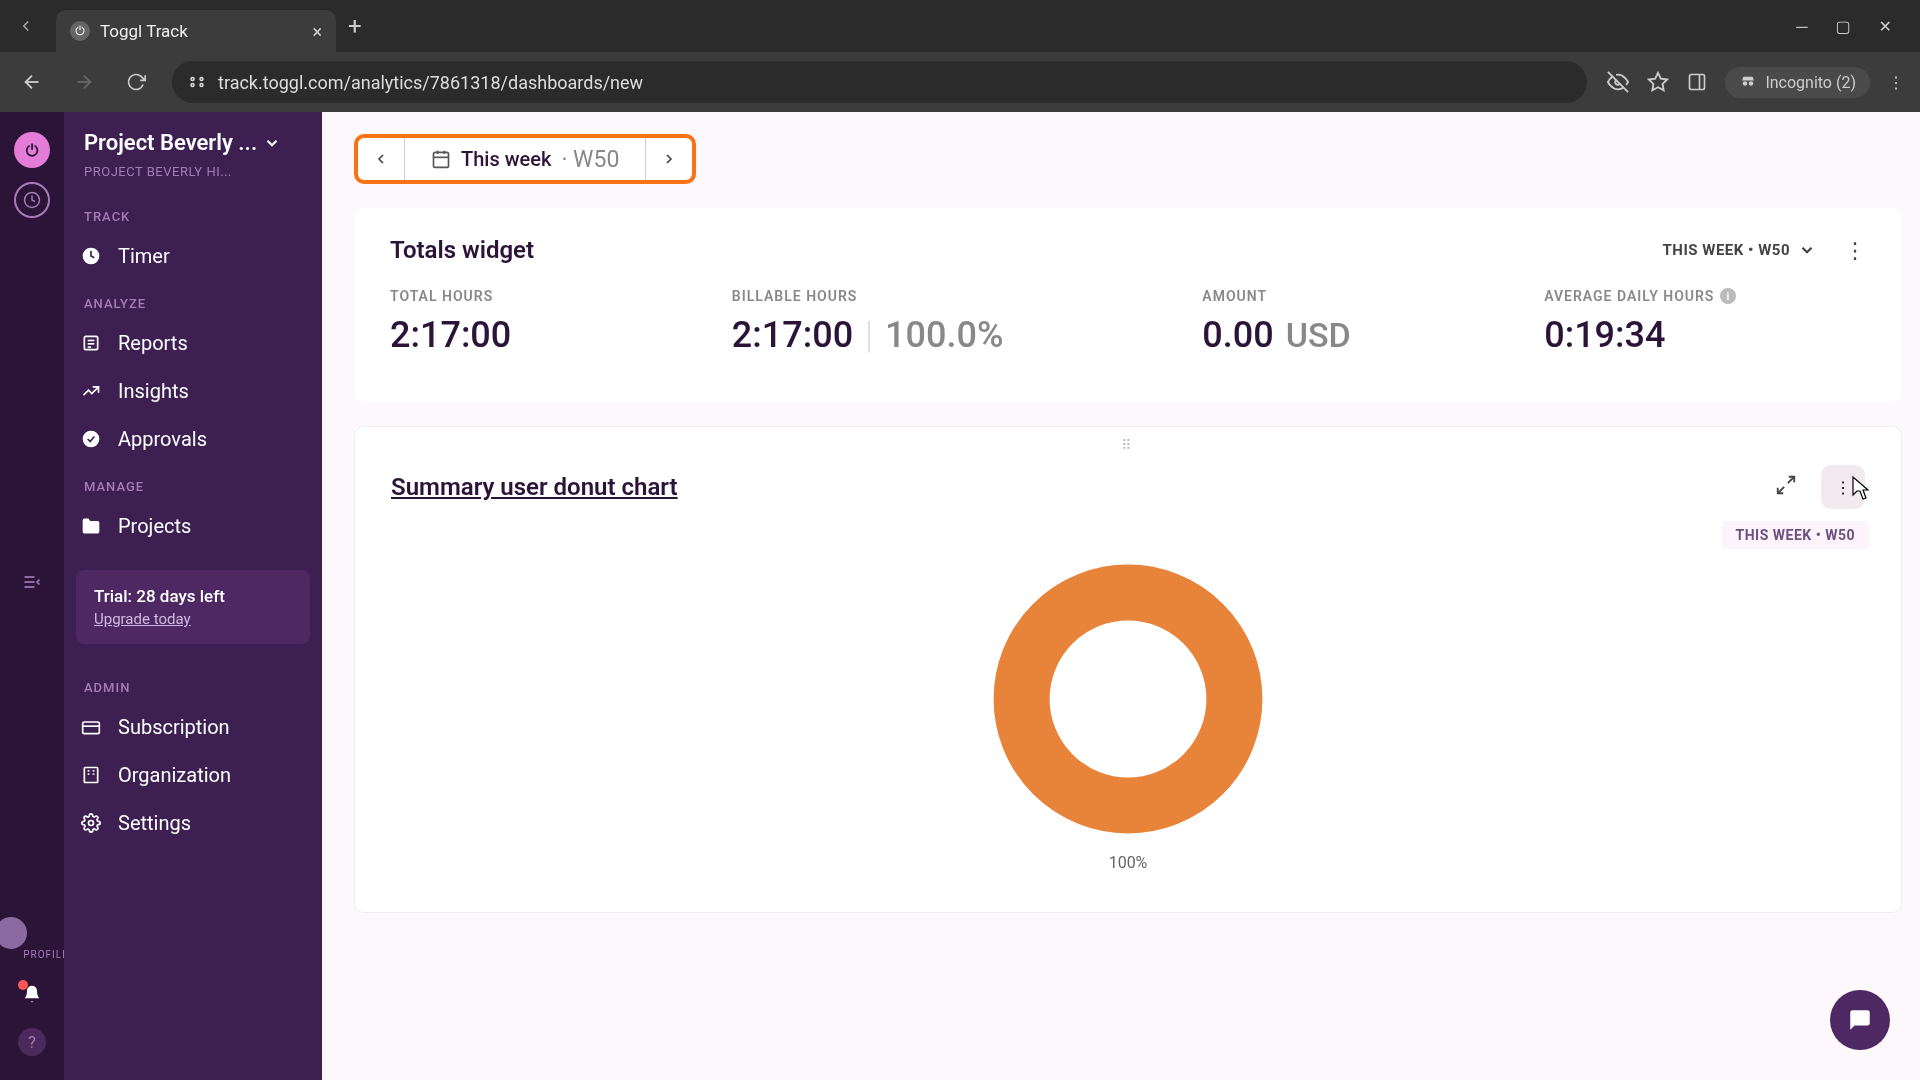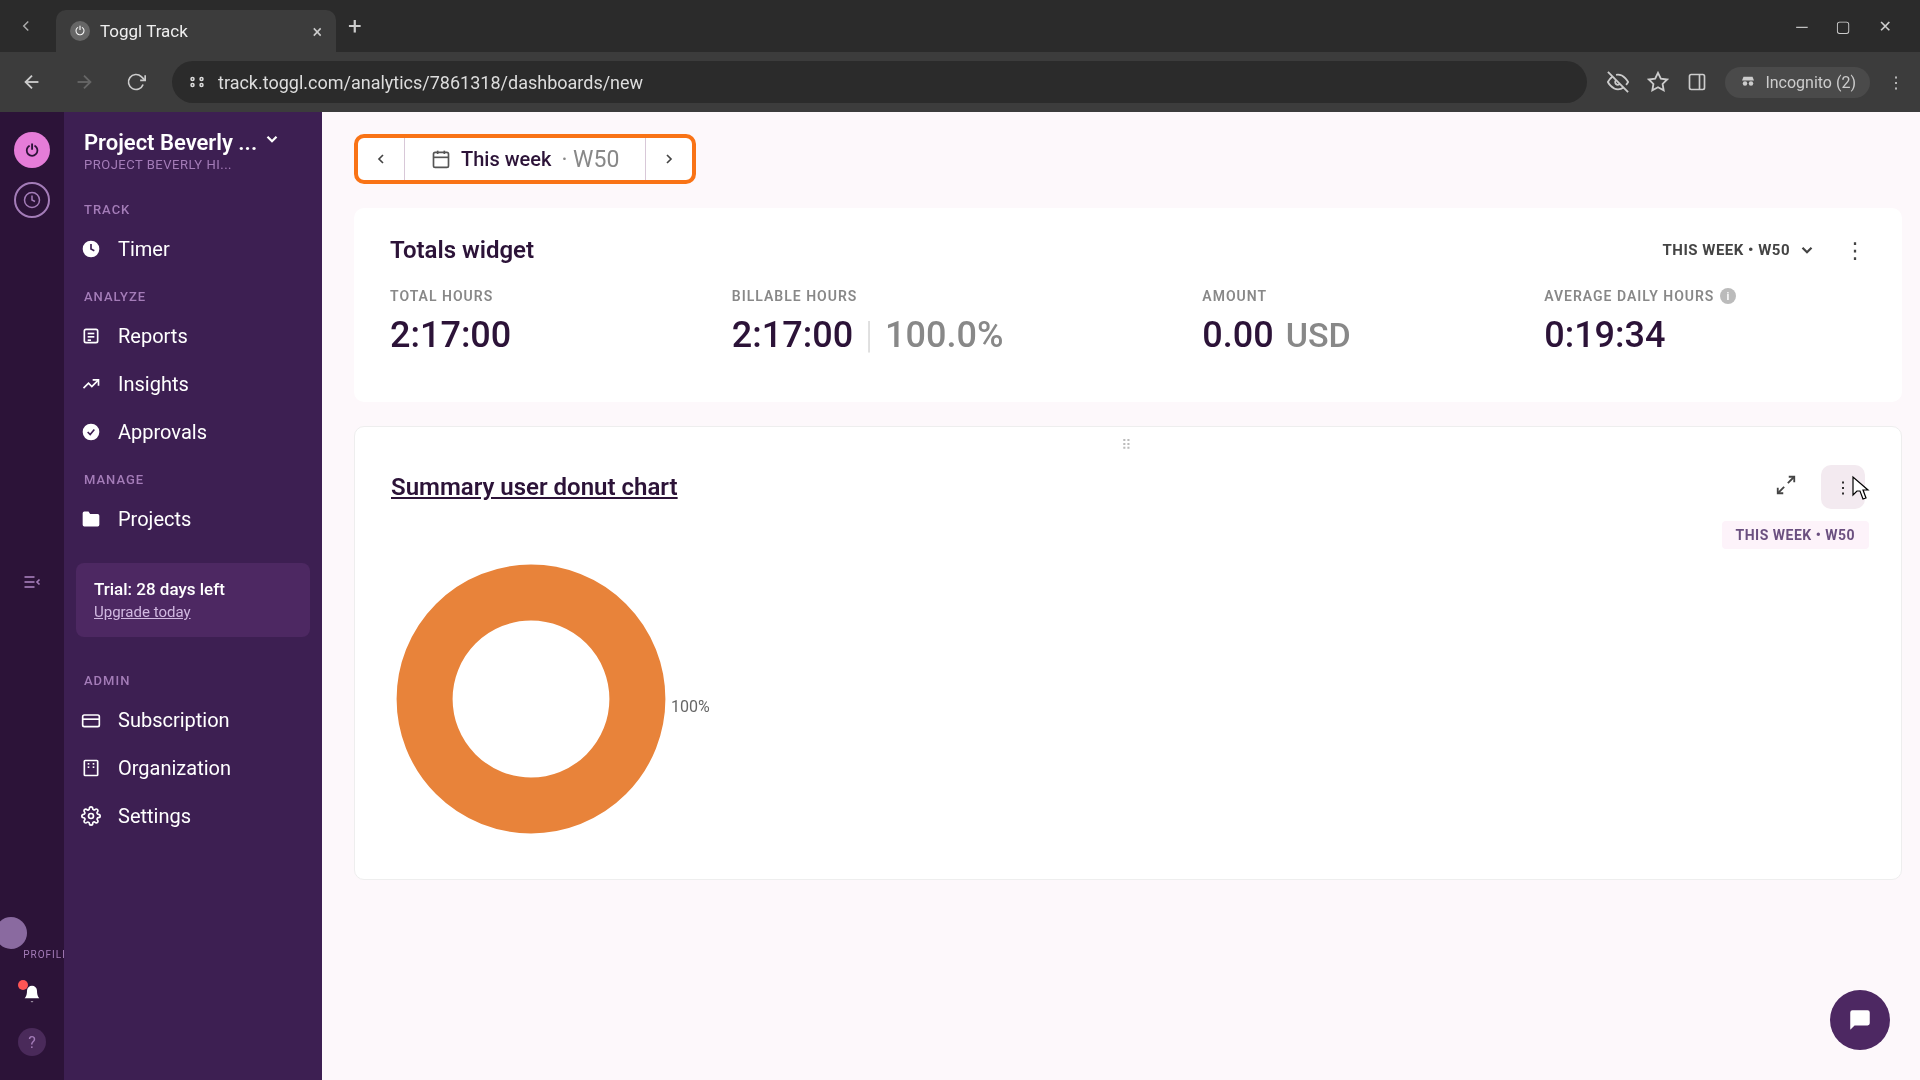--- a/index.html
+++ b/index.html
@@ -35,22 +35,22 @@
     .profile-label { color: #a47cb8; font-size: 10px; letter-spacing: 1px; margin-left: 28px; }
     .bell-icon { color: #fff; position: relative; width: 24px; height: 24px; display: flex; align-items: center; justify-content: center; }
     .bell-dot { position: absolute; top: -2px; left: -2px; width: 10px; height: 10px; background: #ff5555; border-radius: 50%; }
     .help-icon { width: 28px; height: 28px; border-radius: 50%; background: #4a2a5a; color: #a47cb8; display: flex; align-items: center; justify-content: center; font-size: 16px; }
     
     
     .sidebar { width: 258px; background: #3d1f52; color: #fff; display: flex; flex-direction: column; padding-top: 14px; overflow-y: auto; }
     .sidebar::-webkit-scrollbar { width: 6px; }
     .sidebar::-webkit-scrollbar-thumb { background: #6b4c82; border-radius: 3px; }
     .org-header { padding: 4px 20px 14px 20px; }
-    .org-name { font-size: 22px; font-weight: 600; display: flex; align-items: flex-start; gap: 6px; color: #fff; }
-    .org-sub { font-size: 13px; color: #a47cb8; letter-spacing: 0.5px; margin-top: 2px; }
+    .org-name { font-size: 22px; font-weight: 600; display: flex; align-items: center; gap: 6px; color: #fff; }
+    .org-sub { font-size: 13px; color: #a47cb8; letter-spacing: 0.5px; margin-top: 9px; }
     .nav-section-label { font-size: 13px; color: #a47cb8; letter-spacing: 1px; padding: 16px 16px 8px 20px; font-weight: 500; }
     .nav-item { display: flex; align-items: center; gap: 16px; padding: 12px 16px; font-size: 20px; color: #fff; cursor: pointer; }
     .nav-item.active { background: #5e3a7a; }
     .nav-icon { width: 22px; height: 22px; display: inline-flex; align-items: center; justify-content: center; flex-shrink: 0; }
     .new-badge { background: #e57cd8; color: #2c1338; font-size: 13px; padding: 3px 10px; border-radius: 10px; font-weight: 600; }
     .trial-box { background: #4d2862; margin: 20px 12px; border-radius: 8px; padding: 16px 18px; }
     .trial-title { font-size: 17px; color: #fff; font-weight: 500; }
     .trial-link { font-size: 15px; color: #d0b8e0; text-decoration: underline; margin-top: 4px; display: inline-block; }
     
     
@@ -78,21 +78,21 @@
     
     .widget2 { background: #fff; border-radius: 10px; margin-top: 24px; padding: 18px 36px 40px 36px; position: relative; border: 1px solid #eee; }
     .drag-handle { position: absolute; top: 10px; left: 50%; transform: translateX(-50%); color: #bbb; display: flex; gap: 3px; letter-spacing: 3px; font-size: 14px; }
     .widget2-header { display: flex; align-items: center; justify-content: space-between; margin-top: 20px; }
     .widget2-actions { display: flex; align-items: center; gap: 24px; }
     .expand-icon { font-size: 20px; color: #444; cursor: pointer; }
     .more-icon-btn { width: 44px; height: 44px; display: flex; align-items: center; justify-content: center; border-radius: 10px; background: #f3eaf0; cursor: pointer; position: relative; }
     .cursor-overlay { position: absolute; right: -6px; top: 10px; font-size: 22px; }
     .range-badge-small { display: inline-block; background: #fdf3fa; color: #6b5080; font-size: 14px; font-weight: 700; letter-spacing: 0.5px; padding: 6px 14px; border-radius: 4px; float: right; margin-top: 12px; margin-right: -4px; }
     
-    .donut-wrap { display: flex; flex-direction: row; align-items: center; margin-top: 50px; }
+    .donut-wrap { display: flex; flex-direction: column; align-items: center; margin-top: 50px; }
     .donut { width: 280px; height: 280px; }
     .donut-label { font-size: 16px; color: #666; margin-top: 14px; }
     
     .chat-bubble { position: fixed; bottom: 30px; right: 30px; width: 60px; height: 60px; background: #4d2862; border-radius: 50%; display: flex; align-items: center; justify-content: center; color: #fff; }
   </style>
 </head>
 <body>
 
 <div class="browser-top">
   <div class="history-arrow">

